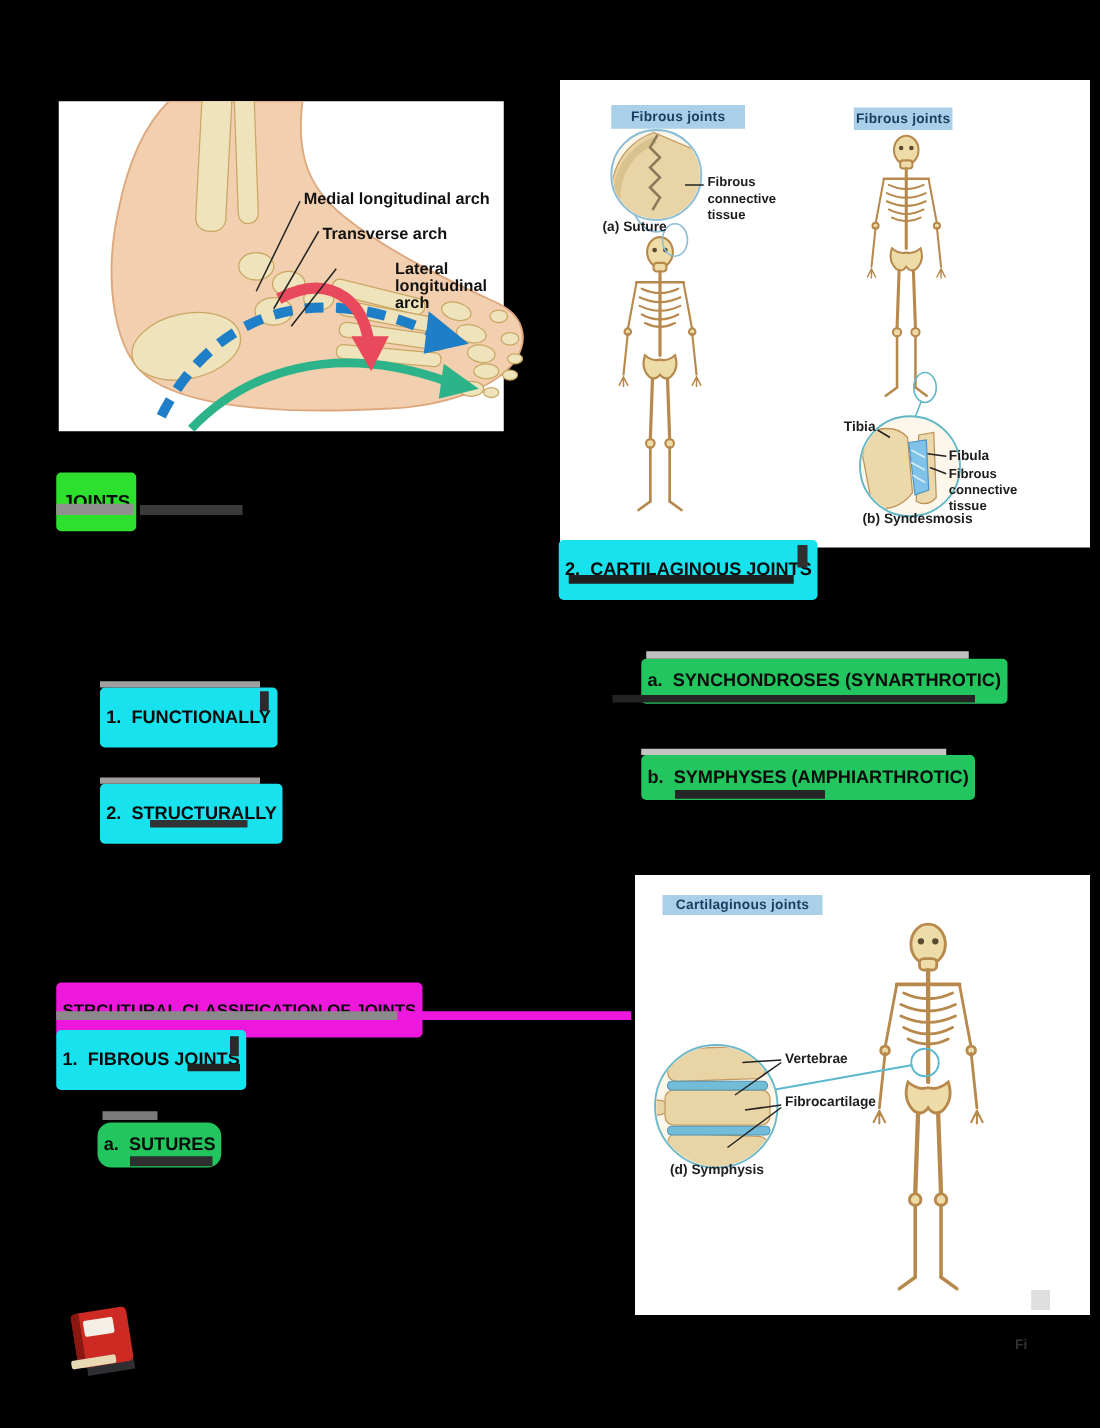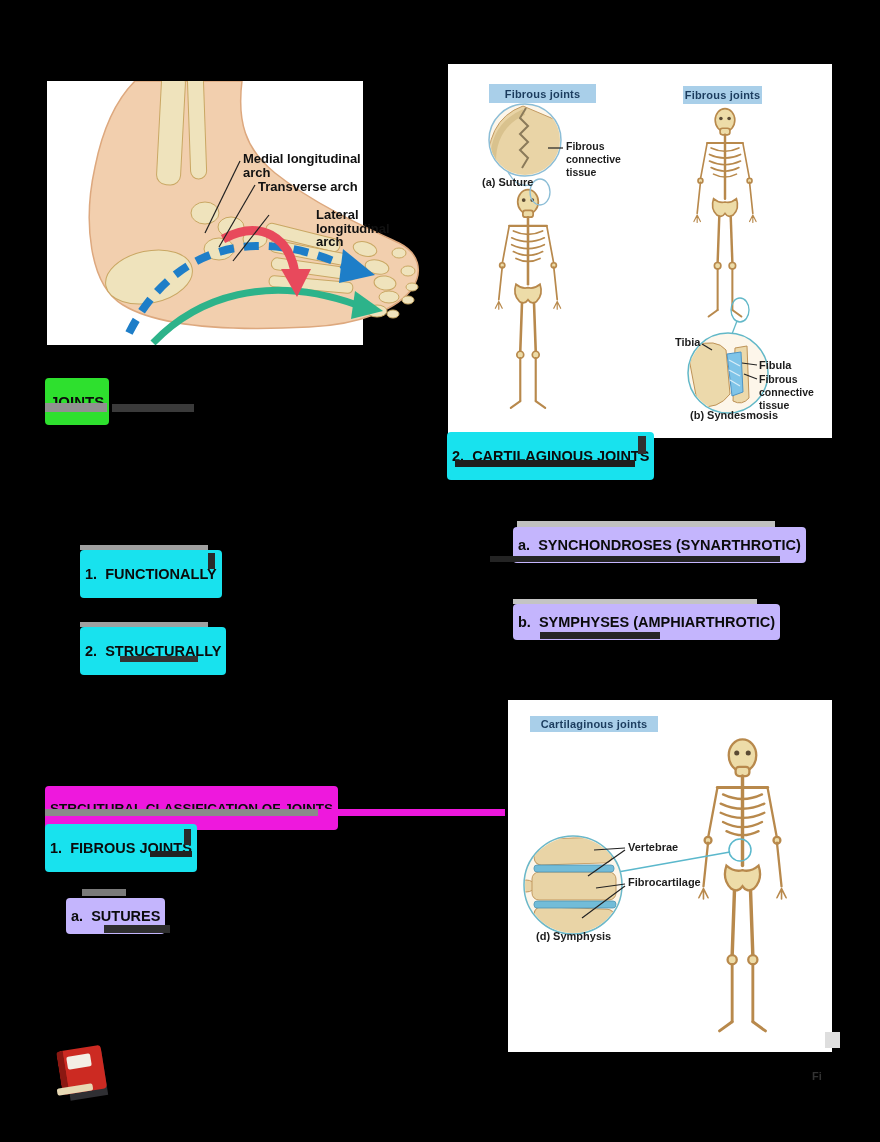--- a/index.html
+++ b/index.html
@@ -1,31 +1,31 @@
 <!DOCTYPE html>
 <html><head>
 <meta charset="utf-8">
 <style>
   html,body{margin:0;padding:0;background:#000;}
   .canvas{position:relative;width:880px;height:1142px;background:#000;overflow:hidden;
           font-family:"Liberation Sans",sans-serif;}
-  .fig{position:absolute;background:#fff;}
+  .fig{position:absolute;background:#fff;padding-left:40px;}
   .fig svg{position:absolute;left:0;top:0;}
   
   .fig-tag{position:absolute;background:#a9cfe9;color:#1b3c5e;font-weight:bold;font-size:11px;
            display:flex;align-items:center;justify-content:center;letter-spacing:.2px;}
   .fig-cap{position:absolute;color:#1d1d1d;font-weight:bold;font-size:11px;white-space:pre;}
   .fig-note{position:absolute;color:#1d1d1d;font-weight:bold;font-size:10.5px;line-height:1.25;white-space:pre-line;}
   .foot-label{position:absolute;color:#111;font-weight:bold;font-size:13px;line-height:1.05;white-space:pre-line;}
   
   .hl{position:absolute;display:flex;align-items:center;padding:11px 5px;border-radius:4px;
       font-weight:bold;color:#0b0b0b;white-space:pre;}
   .hl-green{background:#2ee02e;font-size:15px;height:25px;}
   .hl-cyan{background:#18e2ee;font-size:14.5px;height:26px;}
-  .hl-yellow{background:#c4b5fd;font-size:14.5px;height:14px;}
+  .hl-yellow{background:#22c55e;font-size:14.5px;height:14px;}
   .hl-magenta{background:#ee18dd;font-size:13.5px;height:22px;}
   
   .rem{position:absolute;}
   
   .book{position:absolute;left:57px;top:1046px;width:52px;height:56px;}
   .book .shadow{position:absolute;left:10px;top:8px;width:38px;height:44px;background:#2f2f33;transform:rotate(-9deg);}
   .book .body{position:absolute;left:2px;top:2px;width:38px;height:44px;background:#cc2a22;border-radius:4px;
               border-left:7px solid #8a1812;transform:rotate(-9deg);}
   .book .label{position:absolute;left:10px;top:9px;width:24px;height:13px;background:#f3efe6;border-radius:2px;
                transform:rotate(-9deg);}
@@ -231,21 +231,21 @@
   <div class="hl hl-cyan" style="left:447px;top:432px;">2.  CARTILAGINOUS JOINTS</div>
 
   <div class="hl hl-yellow" style="left:513px;top:527px;">a.  SYNCHONDROSES (SYNARTHROTIC)</div>
 
   <div class="hl hl-yellow" style="left:513px;top:604px;">b.  SYMPHYSES (AMPHIARTHROTIC)</div>
 
   <div class="hl hl-magenta" style="left:45px;top:786px;">STRCUTURAL CLASSIFICATION OF JOINTS</div>
 
   <div class="hl hl-cyan" style="left:45px;top:824px;">1.  FIBROUS JOINTS</div>
 
-  <div class="hl hl-yellow" style="left:66px;top:898px;">a.  SUTURES</div>
+  <div class="hl hl-yellow" style="left:78px;top:898px;border-radius:11px;">a.  SUTURES</div>
 
   <div class="rem" style="left:45px;top:403px;width:62px;height:9px;background:#909090;"></div>
   <div class="rem" style="left:112px;top:404px;width:82px;height:8px;background:#3a3a3a;"></div>
   <div class="rem" style="left:80px;top:545px;width:128px;height:5px;background:#a0a0a0;"></div>
   <div class="rem" style="left:208px;top:553px;width:7px;height:16px;background:#2a2a2a;"></div>
   <div class="rem" style="left:80px;top:622px;width:128px;height:5px;background:#a0a0a0;"></div>
   <div class="rem" style="left:120px;top:656px;width:78px;height:6px;background:#333333;"></div>
   <div class="rem" style="left:455px;top:460px;width:180px;height:7px;background:#1f1f1f;"></div>
   <div class="rem" style="left:638px;top:436px;width:8px;height:18px;background:#303030;"></div>
   <div class="rem" style="left:517px;top:521px;width:258px;height:6px;background:#c0c0c0;"></div>

